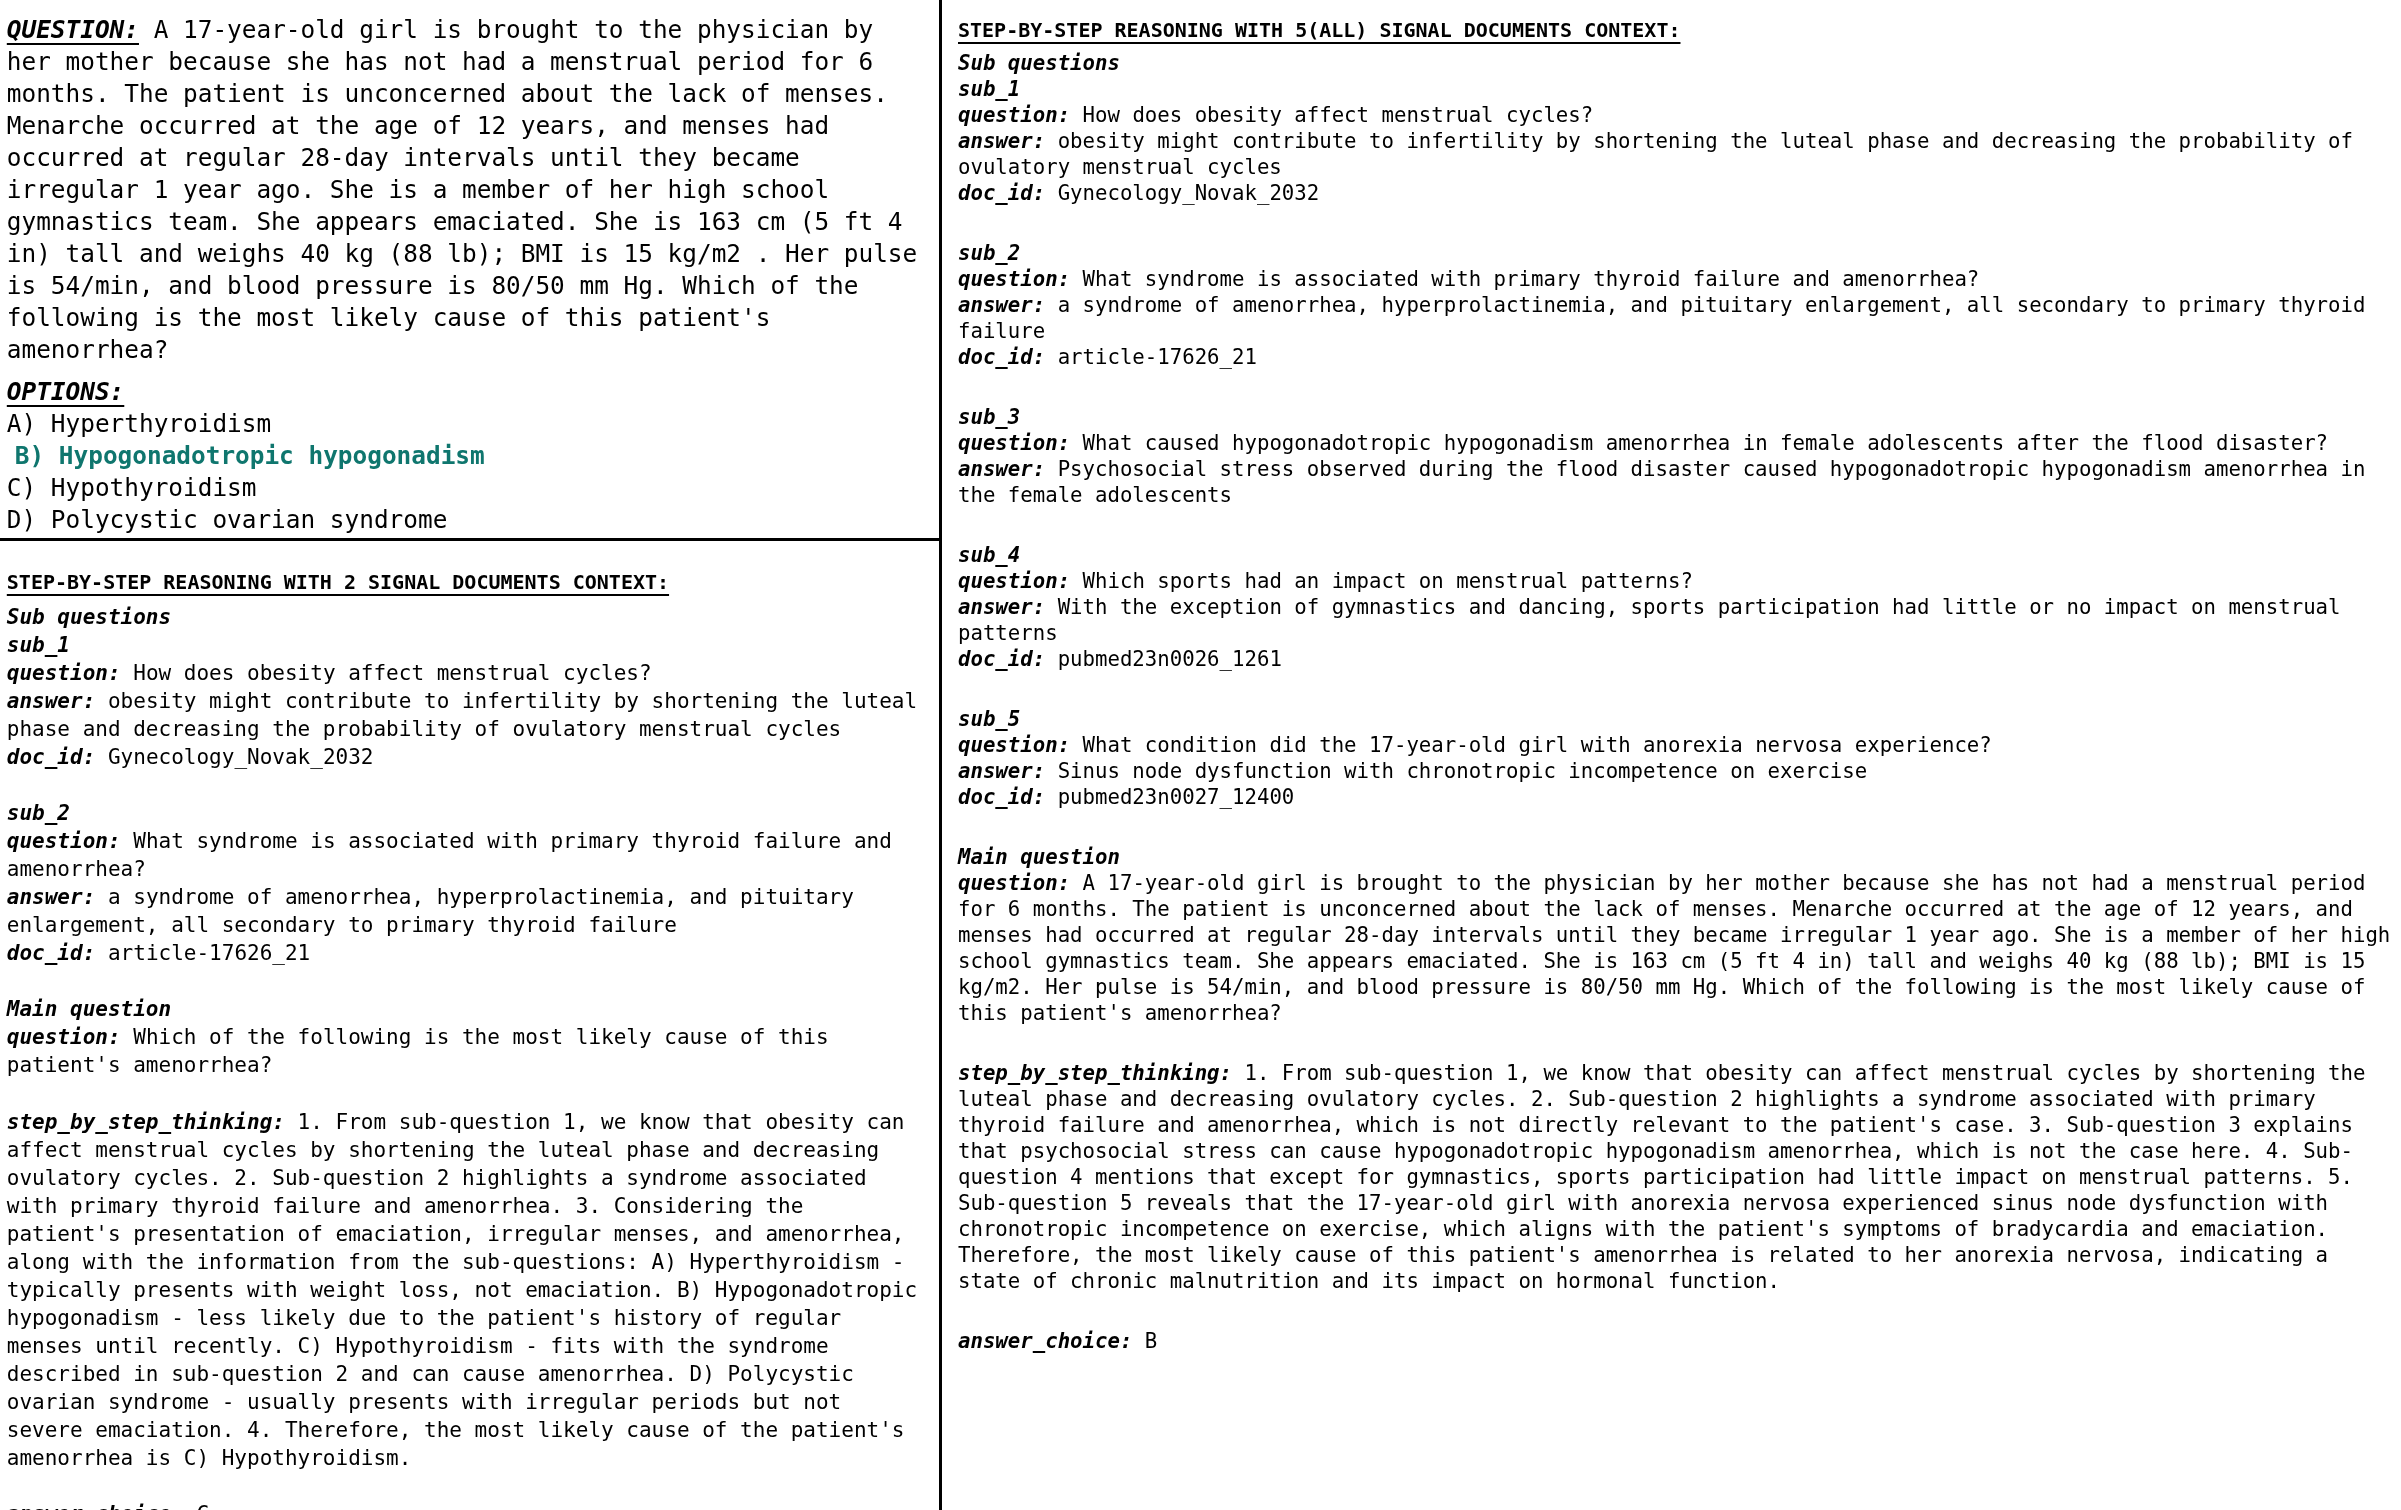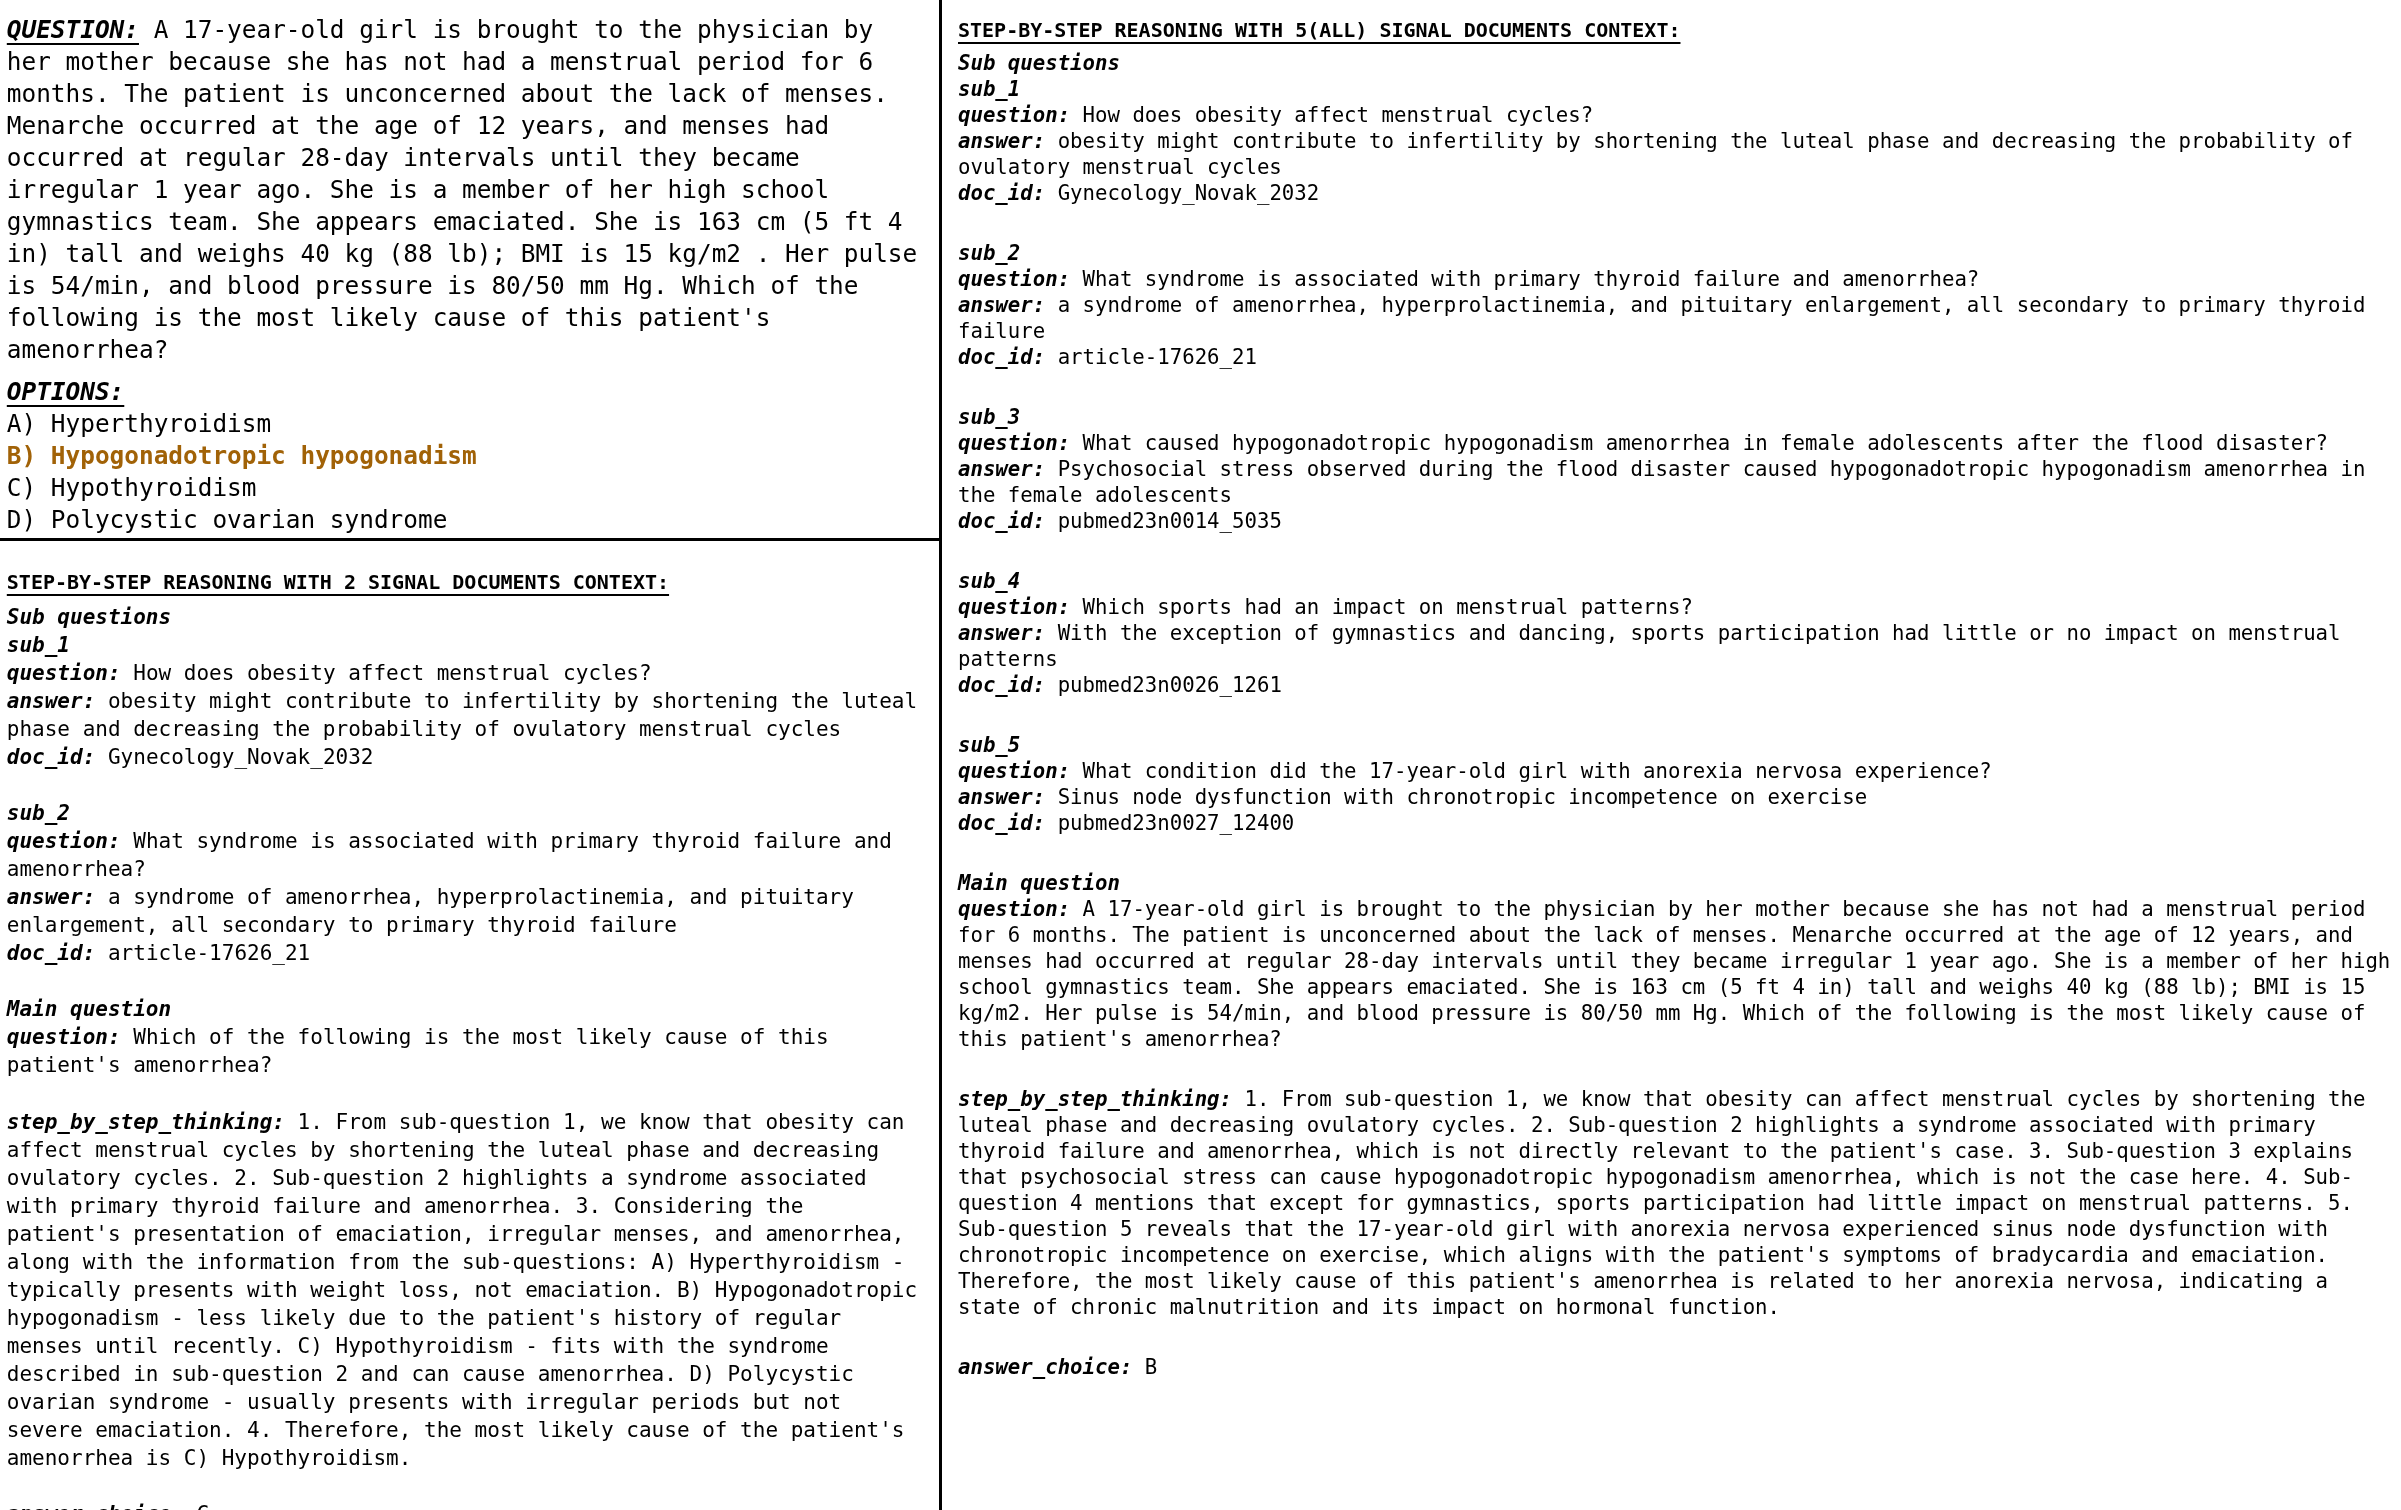--- a/index.html
+++ b/index.html
@@ -82,21 +82,21 @@
 <body>
 
 <div class="v-divider"></div>
 <div class="q-bottom-border"></div>
 
 <div class="question-panel">
   <div class="q-text"><span class="lbl u">QUESTION:</span><span> A 17-year-old girl is brought to the physician by her mother because she has not had a menstrual period for 6 months. The patient is unconcerned about the lack of menses. Menarche occurred at the age of 12 years, and menses had occurred at regular 28-day intervals until they became irregular 1 year ago. She is a member of her high school gymnastics team. She appears emaciated. She is 163 cm (5 ft 4 in) tall and weighs 40 kg (88 lb); BMI is 15 kg/m2 . Her pulse is 54/min, and blood pressure is 80/50 mm Hg. Which of the following is the most likely cause of this patient's amenorrhea?</span></div>
   <div class="options-label"><span class="lbl u">OPTIONS:</span></div>
   <div class="options">
       <div class="opt">A) Hyperthyroidism</div>
-      <div class="opt highlight" style="color: #a16207;">B) Hypogonadotropic hypogonadism</div>
+      <div class="opt highlight" style="color: #0f766e; margin-left: 8px;">B) Hypogonadotropic hypogonadism</div>
       <div class="opt">C) Hypothyroidism</div>
       <div class="opt">D) Polycystic ovarian syndrome</div>
     </div>
 </div>
 
 <div class="section section-left">
   <div class="section-title">STEP-BY-STEP REASONING WITH 2 SIGNAL DOCUMENTS CONTEXT:</div>
   <div class="section-body">
       <div class="block">
         <div class="line"><span class="lbl">Sub questions</span></div>
@@ -137,21 +137,20 @@
       <div class="block">
         <div class="line"><span class="lbl">sub_2</span></div>
         <div class="line"><span class="lbl">question:</span> What syndrome is associated with primary thyroid failure and amenorrhea?</div>
         <div class="line"><span class="lbl">answer:</span> a syndrome of amenorrhea, hyperprolactinemia, and pituitary enlargement, all secondary to primary thyroid failure</div>
         <div class="line"><span class="lbl">doc_id:</span> article-17626_21</div>
       </div>
       <div class="block">
         <div class="line"><span class="lbl">sub_3</span></div>
         <div class="line"><span class="lbl">question:</span> What caused hypogonadotropic hypogonadism amenorrhea in female adolescents after the flood disaster?</div>
         <div class="line"><span class="lbl">answer:</span> Psychosocial stress observed during the flood disaster caused hypogonadotropic hypogonadism amenorrhea in the female adolescents</div>
-        <div class="line"><span class="lbl">doc_id:</span> pubmed23n0014_5035</div>
       </div>
       <div class="block">
         <div class="line"><span class="lbl">sub_4</span></div>
         <div class="line"><span class="lbl">question:</span> Which sports had an impact on menstrual patterns?</div>
         <div class="line"><span class="lbl">answer:</span> With the exception of gymnastics and dancing, sports participation had little or no impact on menstrual patterns</div>
         <div class="line"><span class="lbl">doc_id:</span> pubmed23n0026_1261</div>
       </div>
       <div class="block">
         <div class="line"><span class="lbl">sub_5</span></div>
         <div class="line"><span class="lbl">question:</span> What condition did the 17-year-old girl with anorexia nervosa experience?</div>

